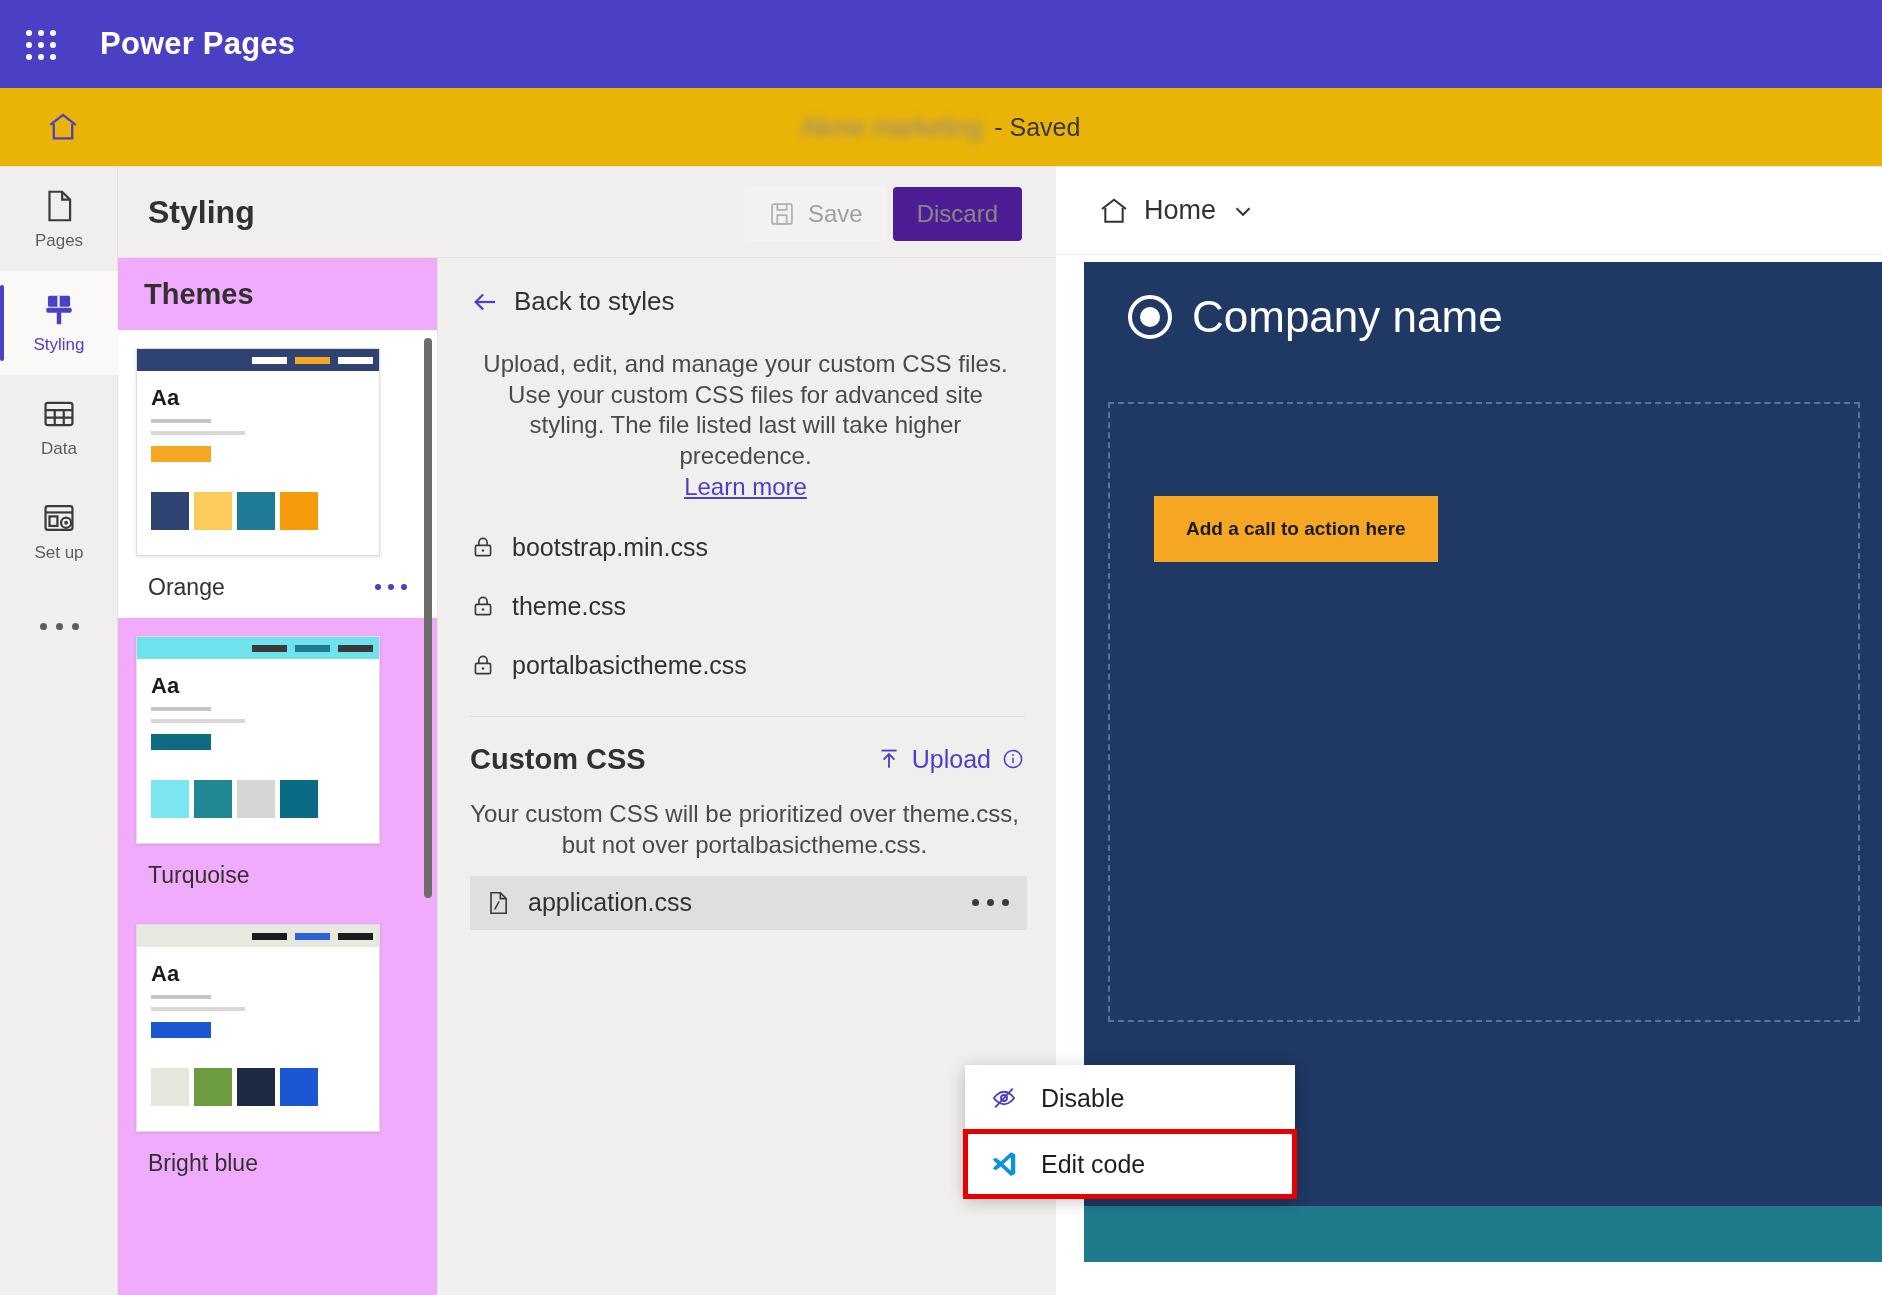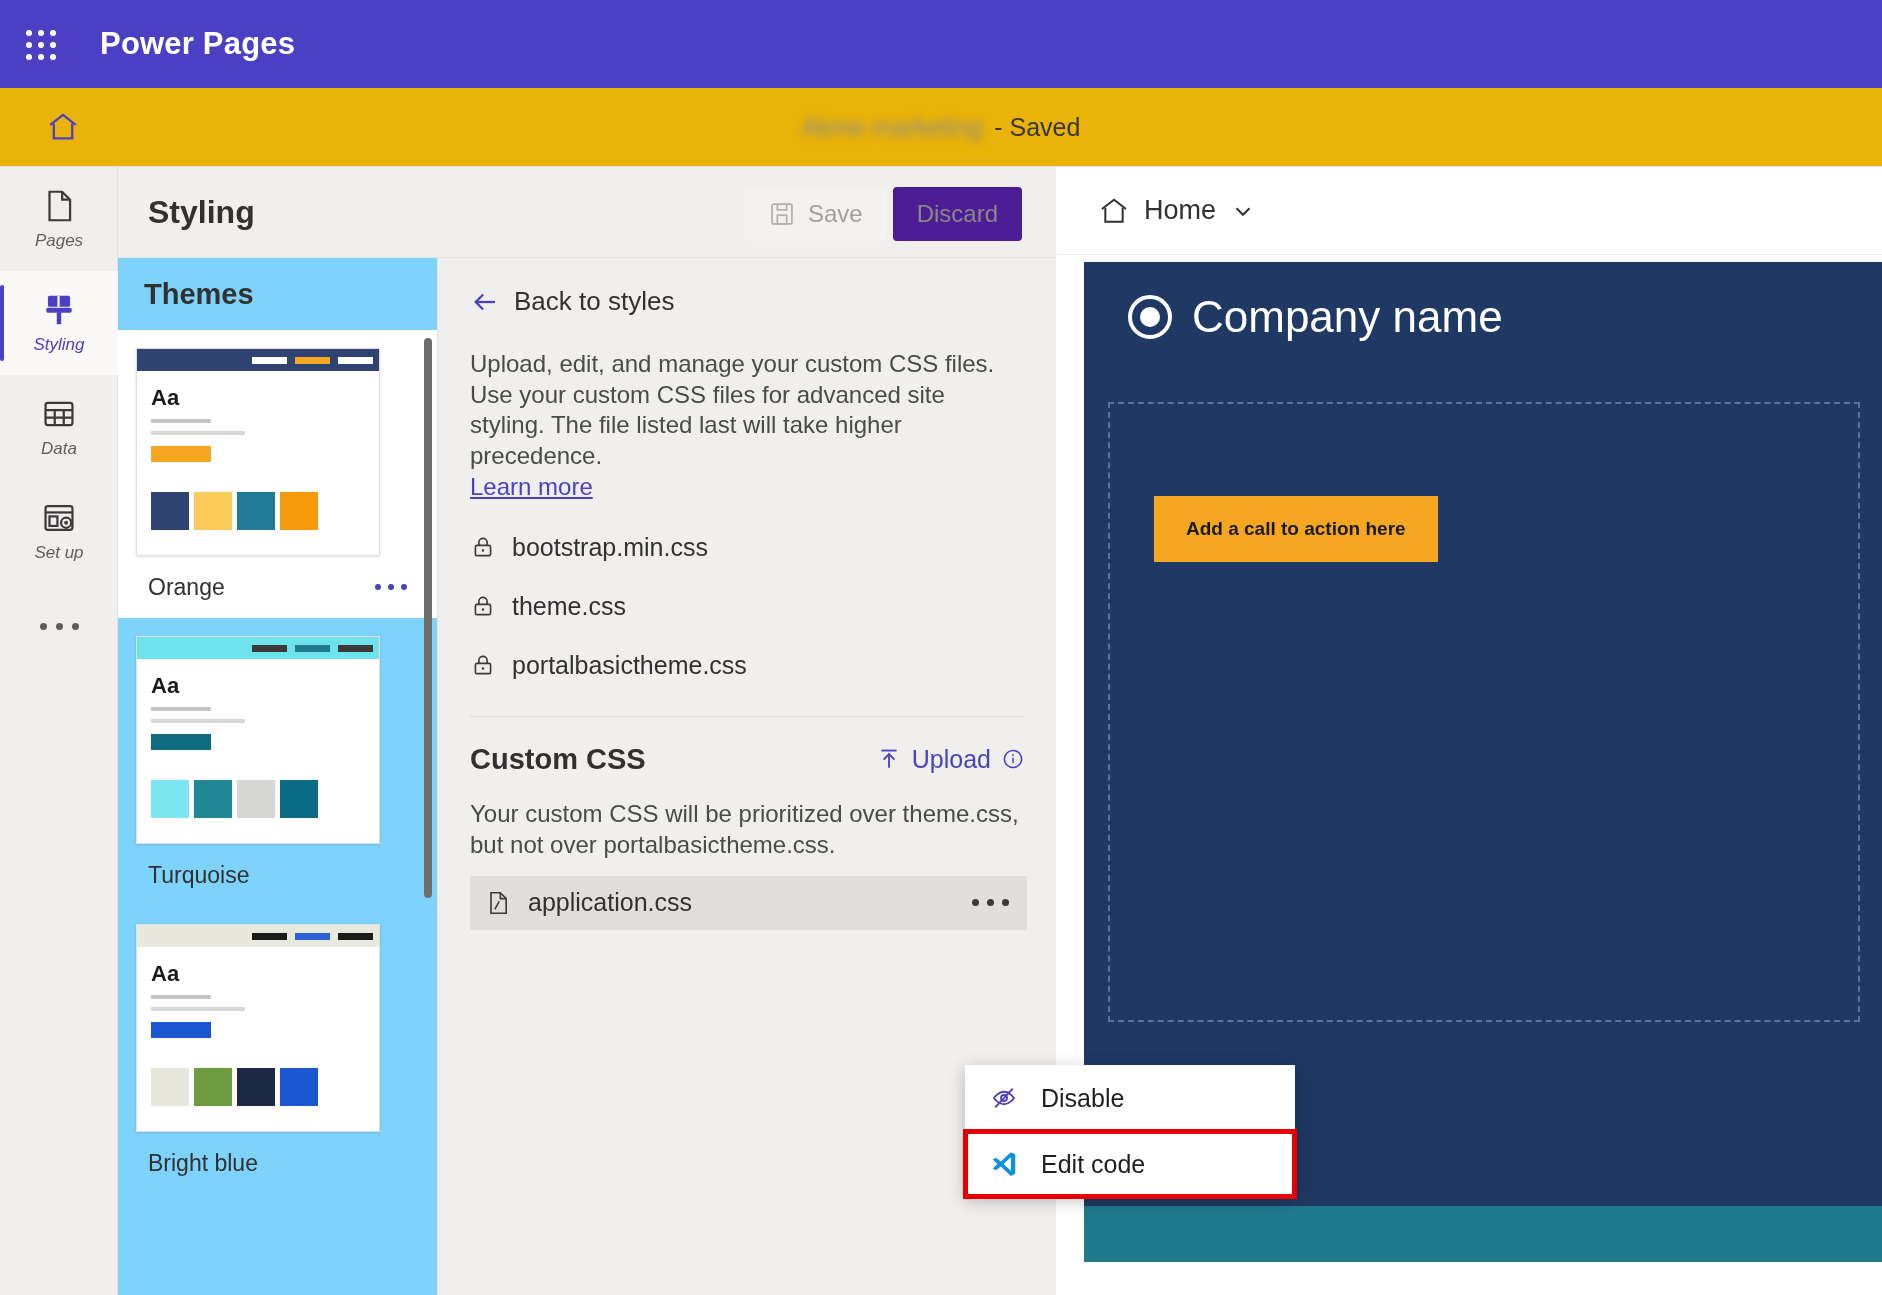--- a/index.html
+++ b/index.html
@@ -36,21 +36,21 @@
   }
   .sitename-blur { color: #8B8A89; filter: blur(4px); font-weight: 500; }
   .saved-text { margin-left: 12px; color: #38373A; }
 
   
   .rail {
     position: absolute; left: 0; top: 167px; width: 118px; height: 1128px;
     background: #F0EFEE; border-right: 1px solid #E3E1DF;
   }
   .rail-item { position: relative; width: 118px; height: 104px;
-    display: flex; flex-direction: column; align-items: center; justify-content: center; gap: 6px; font-style: italic; }
+    display: flex; flex-direction: column; align-items: center; justify-content: center; gap: 6px; }
   .rail-item.active { background: #FAF9F8; }
   .rail-item.active::before {
     content: ""; position: absolute; left: 0; top: 14px; width: 4px; height: 76px;
     background: #4B3FC4; border-radius: 2px;
   }
   .rail-label { font-size: 17px; color: #605E5C; }
   .rail-item.active .rail-label { color: #4B3FC4; }
   .rail-dots { width: 118px; height: 86px; display: flex; align-items: center; justify-content: center; gap: 9px; }
   .rail-dots i { width: 7px; height: 7px; border-radius: 50%; background: #605E5C; display: block; }
 
@@ -68,21 +68,21 @@
   .cmd-btn {
     display: flex; align-items: center; gap: 12px; height: 54px; padding: 0 24px;
     border-radius: 4px; font-size: 24px; color: #A19F9D; background: #F3F2F1;
   }
   .cmd-btn.discard { color: #8A8886; background: #4c1d95; justify-content: center; }
 
   
   .cols { position: relative; width: 938px; height: 1037px; display: flex; }
 
   
-  .themes-col { position: relative; width: 320px; height: 1037px; background: #7dd3fc;
+  .themes-col { position: relative; width: 320px; height: 1037px; background: #f0abfc;
     border-right: 1px solid #E6E4E2; overflow: hidden; }
   .themes-head { height: 72px; display: flex; align-items: center; }
   .themes-head h3 { font-size: 29px; font-weight: bold; color: #323130; margin-left: 26px; }
   .theme-block { position: relative; padding: 18px 0 0 0; }
   .theme-block.sel { background: #FFFFFF; }
   .theme-card {
     width: 244px; height: 208px; margin-left: 18px; background: #ffffff;
     border: 1px solid #E1DFDD; box-shadow: 0 1px 3px rgba(0,0,0,.12);
   }
   .tc-bar { height: 22px; display: flex; align-items: center; justify-content: flex-end; padding: 0 6px; gap: 8px; }
@@ -95,21 +95,21 @@
   .tc-swatches { display: flex; gap: 5px; margin: 30px 0 0 14px; }
   .tc-sw { width: 38px; height: 38px; display: block; }
   .theme-foot { display: flex; align-items: center; height: 62px; padding-left: 30px; }
   .theme-name { font-size: 23px; color: #323130; }
   .theme-ellipsis { margin-left: auto; margin-right: 30px; display: flex; gap: 7px; }
   .theme-ellipsis i { width: 6px; height: 6px; border-radius: 50%; background: #4B3FC4; display: block; }
   .scroll-track { position: absolute; right: 5px; top: 80px; width: 8px; height: 560px;
     background: #6E6D6B; border-radius: 4px; }
 
   
-  .css-col { position: relative; width: 617px; height: 1037px; background: #F0EFEE; }
+  .css-col { position: relative; width: 617px; height: 1037px; background: #F0EFEE; text-align: center; }
   .back-link { display: flex; align-items: center; gap: 14px; margin: 28px 0 0 32px; }
   .back-text { font-size: 26px; color: #323130; }
   .desc { margin: 32px 34px 0 32px; font-size: 24px; line-height: 1.28; color: #4A4A48; }
   .learn-more { color: #4B3FC4; text-decoration: underline; font-size: 24px; display: inline-block; }
   .file-row { display: flex; align-items: center; gap: 16px; margin: 30px 0 0 32px; }
   .file-row .fname { font-size: 25px; color: #323130; }
   .divider { height: 1px; background: #DDDBD9; margin: 36px 30px 0 32px; }
   .custom-head { display: flex; align-items: center; margin: 26px 30px 8px 32px; }
   .custom-head h4 { font-size: 29px; font-weight: bold; color: #323130; }
   .upload-link { margin-left: auto; display: flex; align-items: center; gap: 10px;

